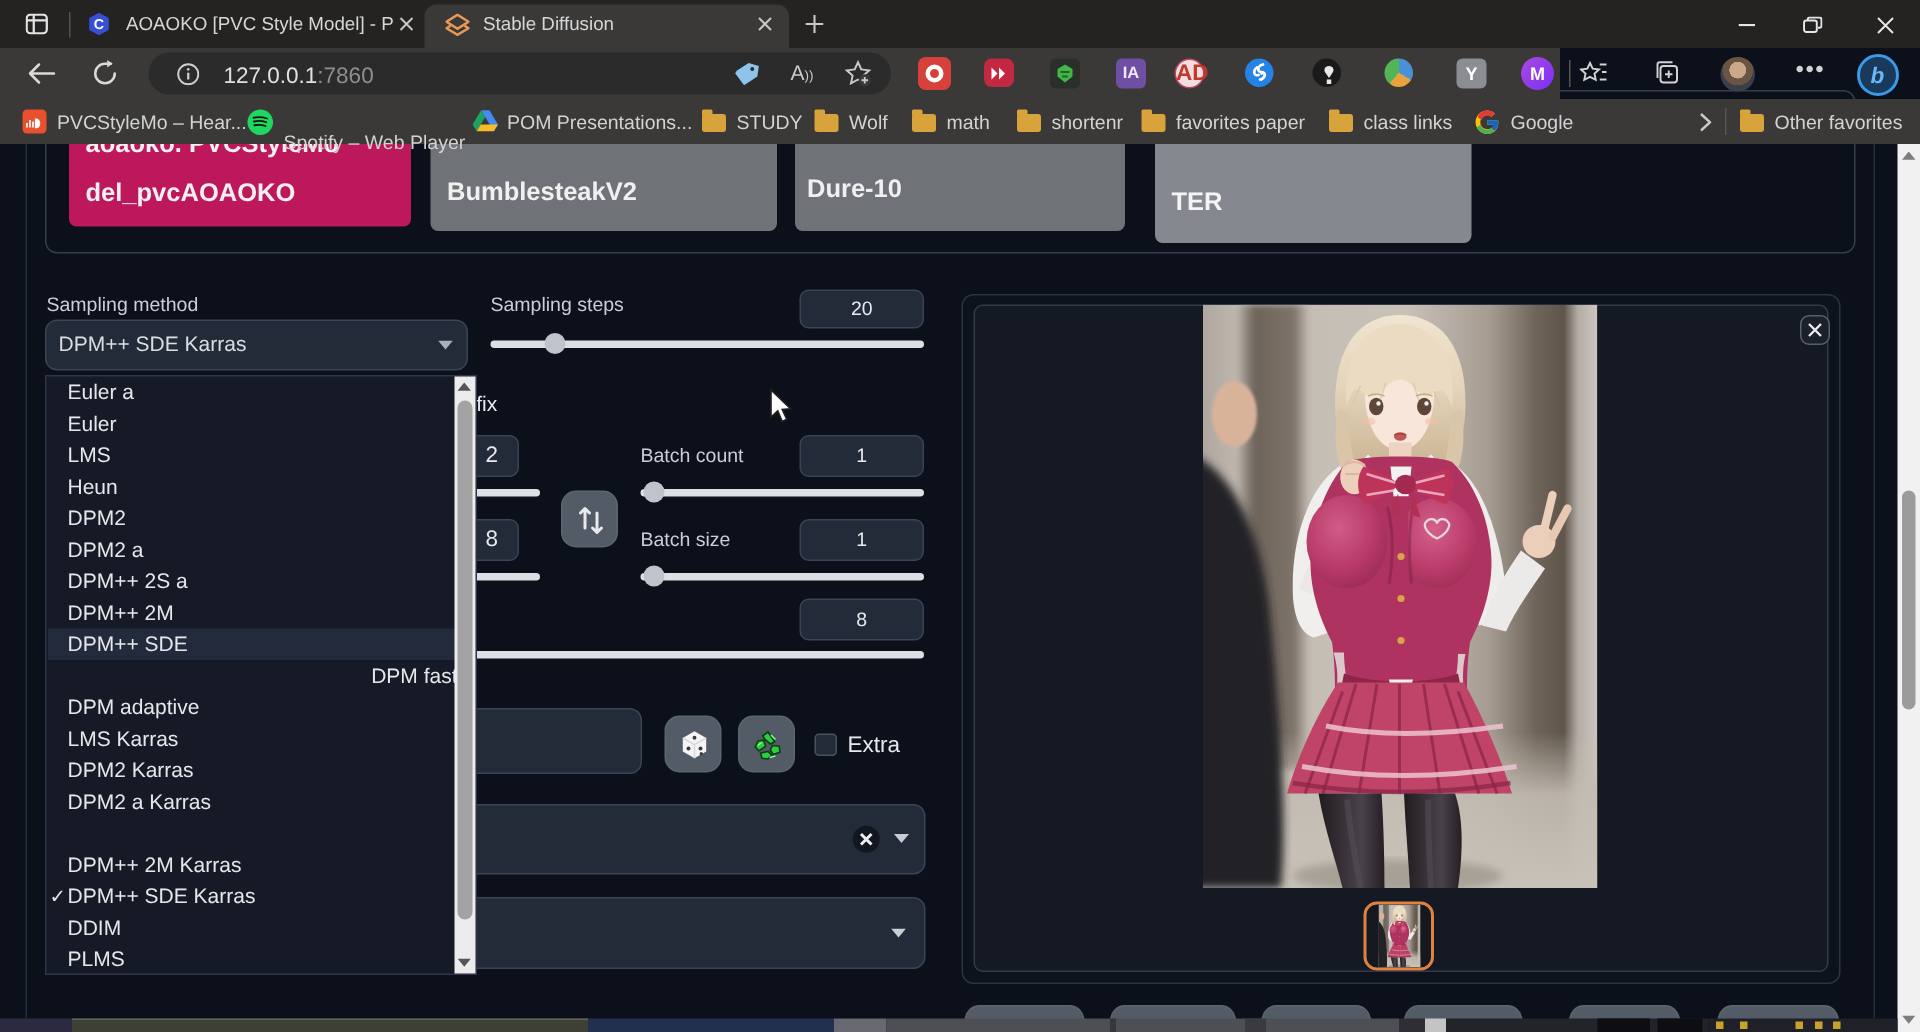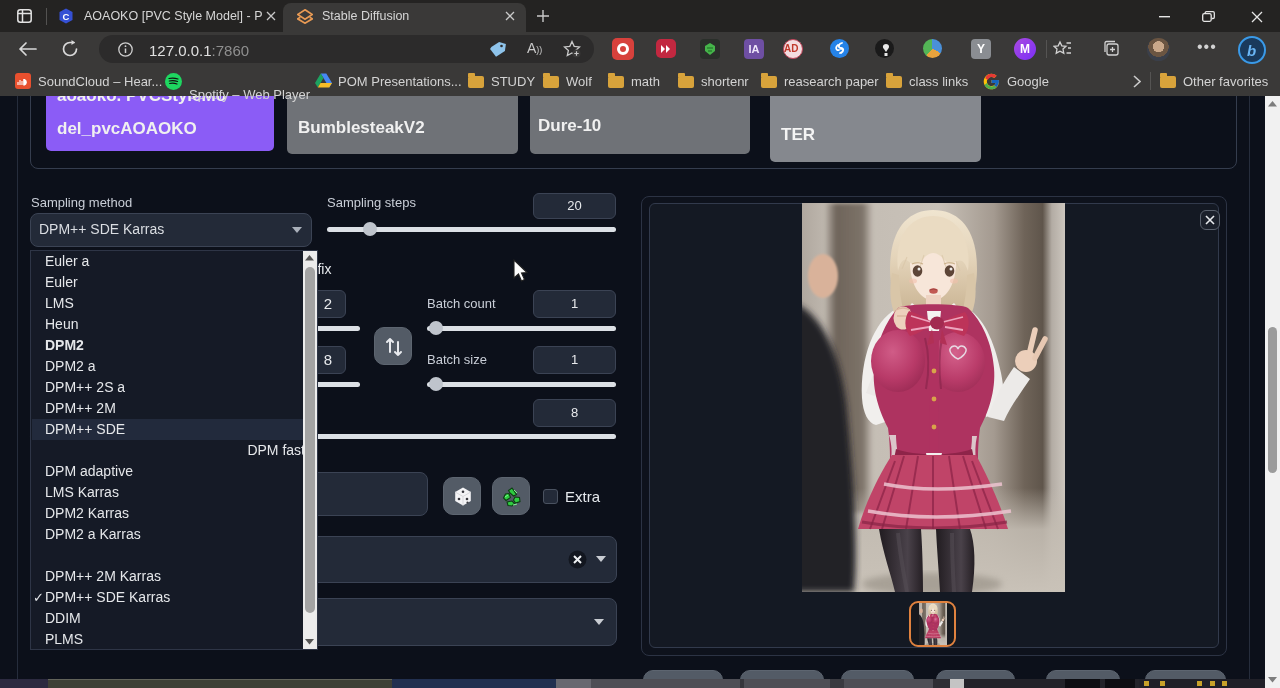--- a/index.html
+++ b/index.html
@@ -12,41 +12,41 @@
 .inp { background:#232a38; border:1px solid #3b4354; border-radius:6px; color:#e7e9ec; font-size:13px; text-align:center; line-height:24px; }
 .blk { background:#232a38; border:1px solid #3b4354; border-radius:8px; }
 .track { background:#dce0e5; border-radius:3px; height:5px; }
 .thumbc { width:14px; height:14px; border-radius:50%; background:#bfc4cc; }
 .gbtn { background:#535b66; border:1px solid #5d6570; border-radius:10px; }
 
 #ddlist { position:absolute; left:30px; top:250px; width:288px; height:400px; background:#151a26; border:1px solid #2e3546; z-index:5; }
 .dditem { position:absolute; left:14px; width:260px; height:21px; font-size:14px; color:#e5e7ea; line-height:21px; white-space:nowrap; }
 
 #tabbar { position:absolute; left:0; top:0; width:1280px; height:32px; background:#242322; z-index:10; }
-#toolbar { position:absolute; left:0; top:32px; width:1280px; height:34px; background:#3a3938; z-index:10; }
+#toolbar { position:absolute; left:0; top:32px; width:1040px; height:34px; background:#3a3938; z-index:10; }
 #bookbar { position:absolute; left:0; top:66px; width:1280px; height:30px; background:#3a3938; z-index:10; }
 .ctext { color:#d6d6d6; font-size:12.5px; }
 .bktext { color:#d3d3d3; font-size:13px; }
 #vscroll { position:absolute; left:1265px; top:96px; width:15px; height:592px; background:#f1f1f1; z-index:11; }
 #bottombar { position:absolute; left:0; top:679px; width:1265px; height:9px; z-index:11; }
 .fold { display:inline-block; width:16px; height:12px; background:#d8a33b; border-radius:2px; position:relative; }
 .fold:before { content:""; position:absolute; left:0; top:-3px; width:7px; height:4px; background:#d8a33b; border-radius:1px 1px 0 0; }
 </style>
 </head>
 <body>
 <div id="stage">
 
 <div id="page">
 
   <div class="abs" style="left:17px; top:96px; width:1px; height:583px; background:#262d3c;"></div>
   <div class="abs" style="left:1249px; top:96px; width:1px; height:583px; background:#262d3c;"></div>
 
   <div class="abs" style="left:30px; top:60px; width:1207px; height:109px; border:1px solid #353d4e; border-radius:8px;"></div>
 
-  <div class="abs" style="left:46px; top:84px; width:228px; height:67px; background:#8b5cf6; border-radius:5px; overflow:hidden;">
+  <div class="abs" style="left:46px; top:84px; width:228px; height:67px; background:#be185d; border-radius:5px; overflow:hidden;">
      <div style="position:absolute; left:11px; top:2px; font-size:17px; font-weight:bold; color:#f0f0f0;">aoaoko. PVCStyleMo</div>
      <div style="position:absolute; left:11px; top:35px; font-size:17px; font-weight:bold; color:#f0f0f0;">del_pvcAOAOKO</div>
   </div>
   <div class="abs" style="left:287px; top:84px; width:231px; height:70px; background:#6f7277; border-radius:5px;">
      <div style="position:absolute; left:11px; top:34px; font-size:17px; font-weight:bold; color:#f0f0f0;">BumblesteakV2</div>
   </div>
   <div class="abs" style="left:530px; top:84px; width:220px; height:70px; background:#6f7277; border-radius:5px;">
      <div style="position:absolute; left:8px; top:32px; font-size:17px; font-weight:bold; color:#f0f0f0;">Dure-10</div>
   </div>
   <div class="abs" style="left:770px; top:86px; width:211px; height:76px; background:#85888e; border-radius:5px; border-top:2px solid #b9bcc1;">
@@ -133,21 +133,21 @@
     <svg style="position:absolute; right:12px; top:20px;" width="10" height="7">
           <path d="M0,0 L10,0 L5,6 Z" fill="#c9cdd3"></path>
         </svg>
   </div>
 
   <div id="ddlist">
         <div class="dditem" style="top:0px;">Euler a</div>
         <div class="dditem" style="top:21px;">Euler</div>
         <div class="dditem" style="top:42px;">LMS</div>
         <div class="dditem" style="top:63px;">Heun</div>
-        <div class="dditem" style="top:84px;font-weight:bold;">DPM2</div>
+        <div class="dditem" style="top:84px;">DPM2</div>
         <div class="dditem" style="top:105px;">DPM2 a</div>
         <div class="dditem" style="top:126px;">DPM++ 2S a</div>
         <div class="dditem" style="top:147px;">DPM++ 2M</div>
         <div style="position:absolute;left:1px;top:168px;width:272px;height:21px;background:#222a3c;"></div>
         <div class="dditem" style="top:168px;">DPM++ SDE</div>
         <div class="dditem" style="top:189px;text-align:right;">DPM fast</div>
         <div class="dditem" style="top:210px;">DPM adaptive</div>
         <div class="dditem" style="top:231px;">LMS Karras</div>
         <div class="dditem" style="top:252px;">DPM2 Karras</div>
         <div class="dditem" style="top:273px;">DPM2 a Karras</div>
@@ -419,21 +419,21 @@
           <path d="M1,1 L5,5 L1,9 Z M6,1 L10,5 L6,9 Z" fill="#fff"></path>
         </svg>
   </div>
   <div style="position:absolute; left:700px; top:7px; width:20px; height:20px; background:#2a2f2a; border-radius:4px;">
     <svg style="position:absolute;left:3px;top:3px;" width="14" height="14">
           <path d="M7,1 L12,4 L12,9 L7,13 L2,9 L2,4 Z" fill="#45b54a"></path>
           <path d="M4,6 L10,6 M5,9 L9,9" stroke="#1d6b22" stroke-width="1.2"></path>
         </svg>
   </div>
   <div style="position:absolute; left:744px; top:7px; width:20px; height:20px; background:#6e4fa3; border-radius:4px; font-size:11px; font-weight:bold; color:#eee6fa; text-align:center; line-height:20px;">IA</div>
-  <div style="position:absolute; left:783px; top:7px; width:20px; height:20px; background:#f3dde0; border-radius:50%; border:1.5px solid #c2455a; font-size:10px; font-weight:bold; color:#c0392b; text-align:left; line-height:18px;">AD</div>
+  <div style="position:absolute; left:783px; top:7px; width:20px; height:20px; background:#f3dde0; border-radius:50%; border:1.5px solid #c2455a; font-size:15px; font-weight:bold; color:#c0392b; text-align:right; line-height:18px;">AD</div>
   <div style="position:absolute; left:830px; top:7px; width:19px; height:19px; background:#2583e8; border-radius:50%;">
     <svg style="position:absolute;left:4px;top:3px;" width="12" height="14" viewBox="0 0 12 14">
           <path d="M8,1 C4,2 4,6 7,6 C10,6 10,10 6,11 M4,3 C1,5 2,9 5,8 M7,11 C10,9 10,6 7,7" stroke="#fff" stroke-width="1.8" fill="none" stroke-linecap="round"></path>
         </svg>
   </div>
   <div style="position:absolute; left:875px; top:7px; width:19px; height:19px; background:#1a1a1a; border-radius:50%;">
     <svg style="position:absolute;left:6px;top:4px;" width="10" height="14">
           <path d="M5,1 C8,1 9,4 7,6 L5,9 L3,6 C1,4 2,1 5,1 Z" fill="#e8e8e8"></path>
           <rect x="3.5" y="10" width="3" height="3" fill="#e8e8e8"></rect>
         </svg>
@@ -462,21 +462,21 @@
     <div style="position:absolute; left:7px; top:4px; font-size:15px; font-weight:bold; color:#6ab6f5; font-style:italic;">b</div>
   </div>
 </div>
 
 <div id="bookbar">
   <div style="position:absolute; left:15px; top:7px; width:16px; height:16px; background:#e8502e; border-radius:3px;">
     <svg style="position:absolute;left:2px;top:5px;" width="12" height="8">
           <path d="M1,7 L1,4 M3,7 L3,2 M5,7 L5,3 M7.5,7 A3,3 0 0 0 7.5,1.5 L6.8,1.5 L6.8,7 Z" stroke="#fff" stroke-width="1.1" fill="#fff"></path>
         </svg>
   </div>
-  <div class="bktext" style="position:absolute; left:38px; top:8px;">SoundCloud – Hear...</div>
+  <div class="bktext" style="position:absolute; left:38px; top:8px;">PVCStyleMo – Hear...</div>
   <div style="position:absolute; left:165px; top:7px; width:17px; height:17px; background:#1ed760; border-radius:50%;">
     <svg style="position:absolute;left:3px;top:4px;" width="11" height="9">
           <path d="M1,1.5 Q5.5,0.5 10,2 M1.3,4 Q5.5,3 9.5,4.5 M1.6,6.5 Q5.5,5.7 9,7" stroke="#111" stroke-width="1.2" fill="none" stroke-linecap="round"></path>
         </svg>
   </div>
   <div class="bktext" style="position:absolute; left:189px; top:21px;">Spotify – Web Player</div>
   <svg style="position:absolute; left:315px; top:7px;" width="17" height="15" viewBox="0 0 17 15">
     <path d="M5.7,0.5 L11.3,0.5 L17,10 L14.2,14.5 Z" fill="#4688f4"></path>
     <path d="M5.7,0.5 L0,10 L2.8,14.5 L8.5,5 Z" fill="#1da261"></path>
     <path d="M2.8,14.5 L14.2,14.5 L17,10 L5.5,10 Z" fill="#f6bc27"></path>
@@ -484,21 +484,21 @@
   <div class="bktext" style="position:absolute; left:338px; top:8px;">POM Presentations...</div>
   <div class="fold" style="position:absolute; left:468px; top:10px;"></div>
   <div class="bktext" style="position:absolute; left:491px; top:8px;">STUDY</div>
   <div class="fold" style="position:absolute; left:543px; top:10px;"></div>
   <div class="bktext" style="position:absolute; left:566px; top:8px;">Wolf</div>
   <div class="fold" style="position:absolute; left:608px; top:10px;"></div>
   <div class="bktext" style="position:absolute; left:631px; top:8px;">math</div>
   <div class="fold" style="position:absolute; left:678px; top:10px;"></div>
   <div class="bktext" style="position:absolute; left:701px; top:8px;">shortenr</div>
   <div class="fold" style="position:absolute; left:761px; top:10px;"></div>
-  <div class="bktext" style="position:absolute; left:784px; top:8px;">reasearch paper</div>
+  <div class="bktext" style="position:absolute; left:784px; top:8px;">favorites paper</div>
   <div class="fold" style="position:absolute; left:886px; top:10px;"></div>
   <div class="bktext" style="position:absolute; left:909px; top:8px;">class links</div>
   <svg style="position:absolute; left:983px; top:7px;" width="17" height="17" viewBox="0 0 48 48">
     <path d="M44.5,20H24v8.5h11.8C34.7,33.9,30.1,37,24,37c-7.2,0-13-5.8-13-13s5.8-13,13-13c3.1,0,5.9,1.1,8.1,2.9l6.4-6.4C34.6,4.1,29.6,2,24,2C11.8,2,2,11.8,2,24s9.8,22,22,22c11,0,21-8,21-22C45,22.7,44.8,21.3,44.5,20z" fill="#ffc107"></path>
     <path d="M6.3,14.7l7,5.1C15.3,15.1,19.3,11,24,11c3.1,0,5.9,1.1,8.1,2.9l6.4-6.4C34.6,4.1,29.6,2,24,2C15.4,2,8.1,7.2,6.3,14.7z" fill="#e53935"></path>
     <path d="M24,46c5.4,0,10.4-1.8,14.2-5.1l-6.6-5.4C29.7,36.9,27,38,24,38c-6,0-11.1-4-12.9-9.5l-7,5.4C7.9,41,15.4,46,24,46z" fill="#4caf50"></path>
     <path d="M44.5,20H24v8.5h11.8c-0.9,2.5-2.5,4.6-4.6,6.1l6.6,5.4C42.2,35.8,45,30.4,45,24C45,22.7,44.8,21.3,44.5,20z" fill="#1565c0"></path>
   </svg>
   <div class="bktext" style="position:absolute; left:1007px; top:8px;">Google</div>
   <svg style="position:absolute; left:1133px; top:9px;" width="8" height="13">

